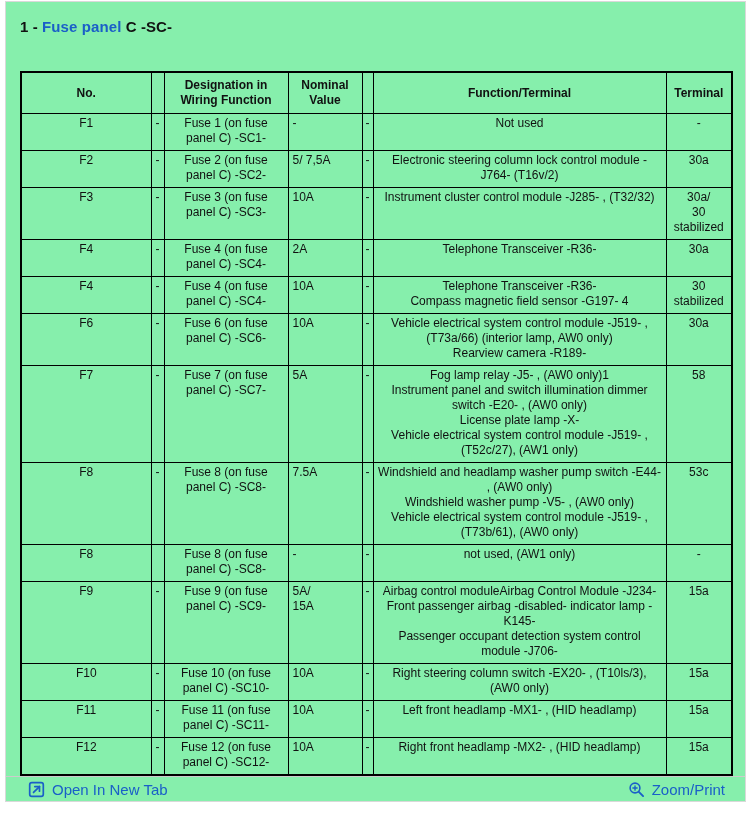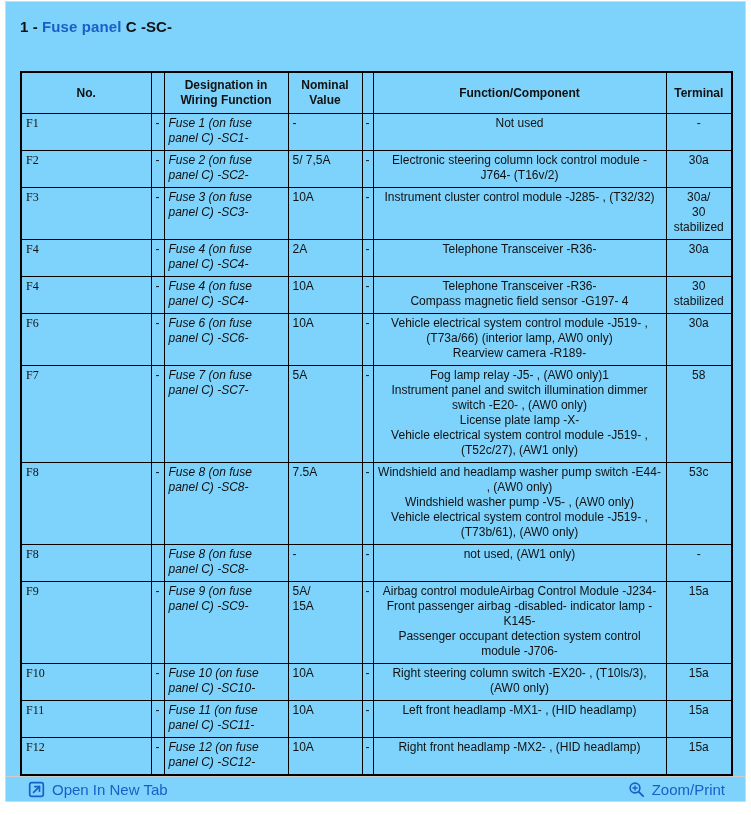--- a/index.html
+++ b/index.html
@@ -12,21 +12,21 @@
     width:751px;height:815px;
     font-family:"Liberation Sans", sans-serif;
     color:#111;
     position:relative;
   }
   .page{
     position:absolute;
     left:5px;top:1px;
     width:741px;height:801px;
     border:1px solid #d9d9d9;
-    background:#7dd3fc;
+    background:#86efac;
     display:flex;flex-direction:column;
   }
   .title{
     font-size:15px;font-weight:bold;color:#111;
     padding:16px 0 0 14px;
     letter-spacing:.1px;
   }
   .title-link{color:var(--link);text-decoration:none;cursor:pointer;}
   .table-wrap{margin:36px 14px 0 14px;}
   table{
@@ -42,23 +42,23 @@
     line-height:1.25;
   }
   th{
     font-weight:bold;text-align:center;vertical-align:middle;
     padding:5px 2px;
   }
   td{
     vertical-align:top;
     padding:2px 4px 4px 4px;
   }
-  td.c-no{font-family:Liberation Serif, serif;}
+  td.c-no{text-align:center;}
   td.c-dash{text-align:center;padding-left:1px;padding-right:1px;}
-  td.c-des{text-align:left;font-style:italic;}
+  td.c-des{text-align:center;}
   td.c-val{text-align:left;white-space:pre-line;}
   td.c-dash2{text-align:center;padding-left:1px;padding-right:1px;}
   td.c-fn{text-align:center;white-space:pre-line;}
   td.c-term{text-align:center;white-space:pre-line;}
   .footer{
     margin-top:auto;
     border-top:1px solid #cccccc;
     height:38px;
     display:flex;align-items:center;justify-content:space-between;
     padding:0 20px 0 22px;
@@ -89,21 +89,21 @@
         <col style="width:293px">
         <col style="width:66px">
       </colgroup>
       <thead>
         <tr>
           <th>No.</th>
           <th></th>
           <th>Designation in Wiring Function</th>
           <th>Nominal Value</th>
           <th></th>
-          <th>Function/Component</th>
+          <th>Function/Terminal</th>
           <th>Terminal</th>
         </tr>
       </thead>
       <tbody id="table-body">
   <tr>
     <td class="c-no">F1</td>
     <td class="c-dash">-</td>
     <td class="c-des">Fuse 1 (on fuse panel C) -SC1-</td>
     <td class="c-val">-</td>
     <td class="c-dash2">-</td>

